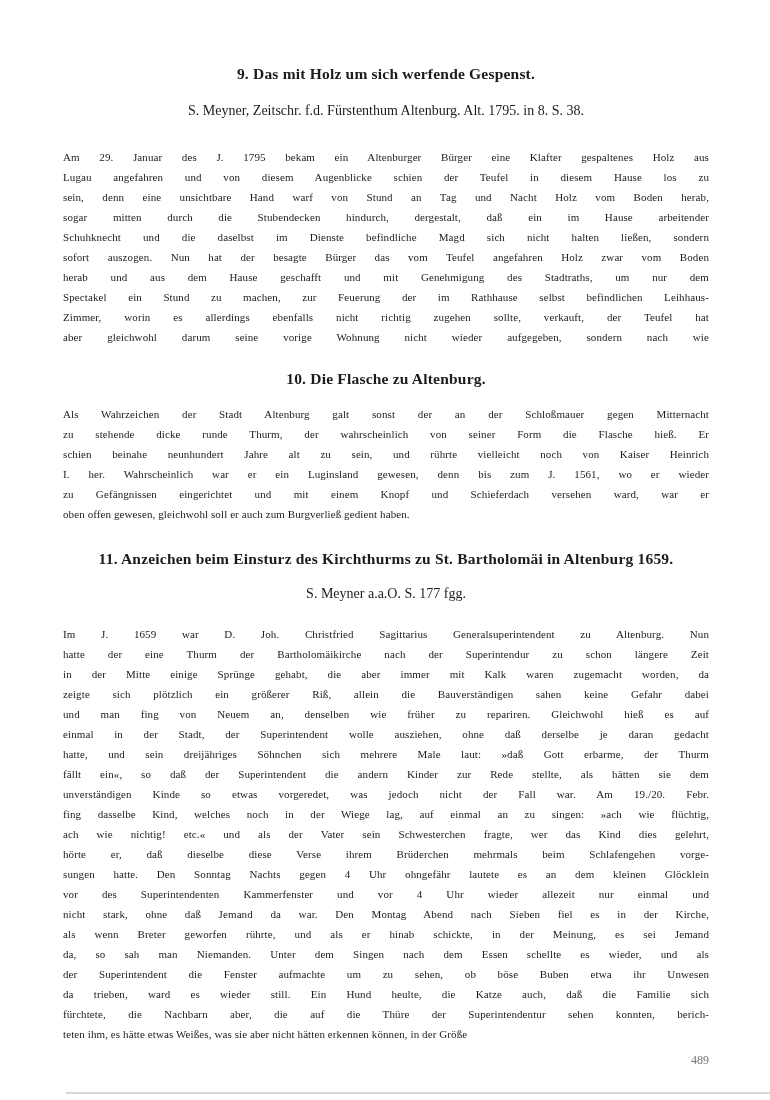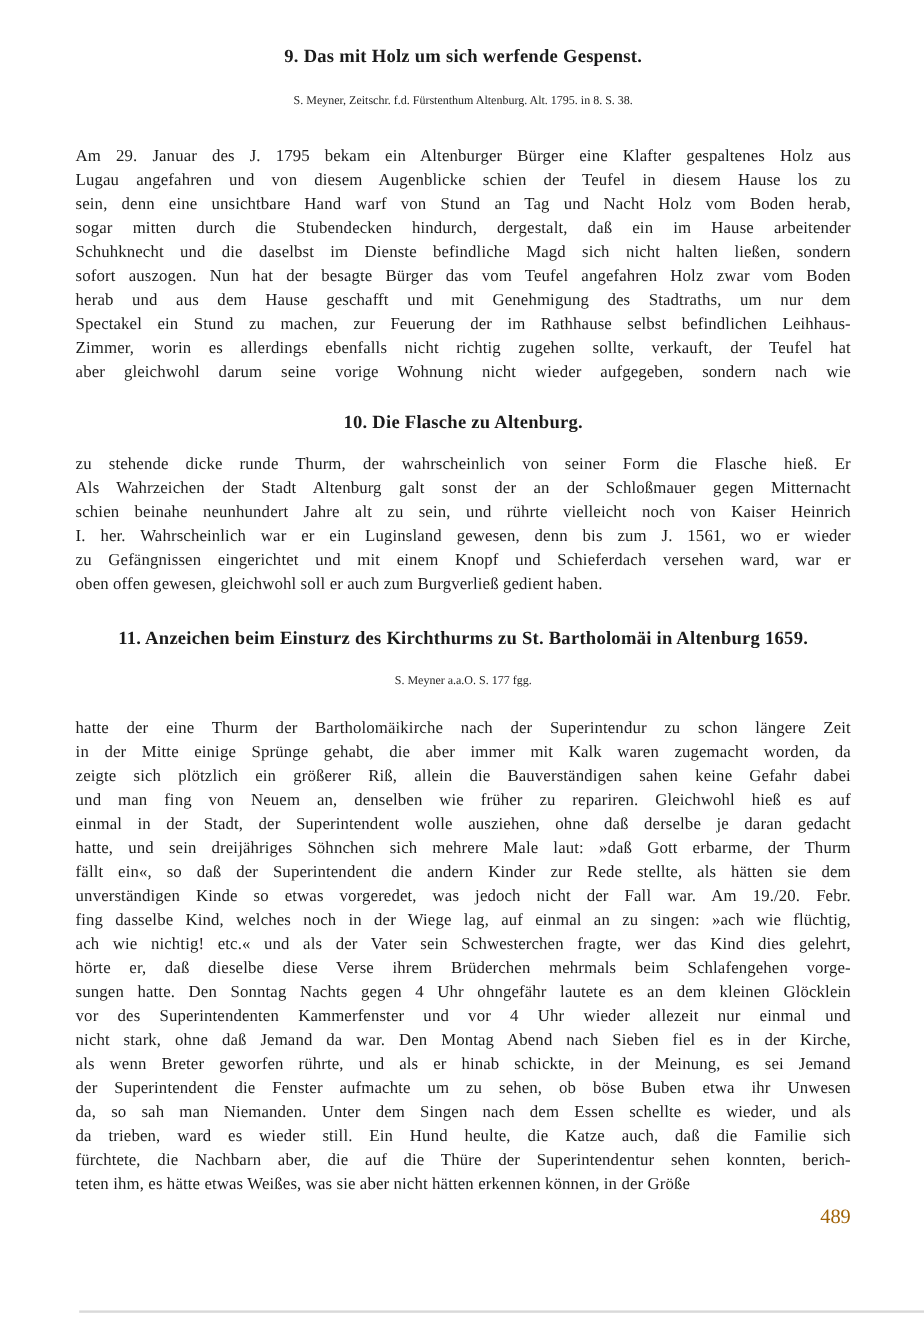--- a/index.html
+++ b/index.html
@@ -10,62 +10,62 @@
   body {
     width: 770px;
     height: 1100px;
     background: #ffffff;
     position: relative;
     overflow: hidden;
     font-family: "Liberation Serif", "DejaVu Serif", serif;
     color: #1c1c1c;
   }
   .page {
-    padding: 38px 61px 0 63px;
+    padding: 64px 61px 0 63px;
     box-sizing: border-box;
     width: 770px;
   }
   .section-heading {
     font-size: 15.5px;
     font-weight: bold;
     text-align: center;
     line-height: 20px;
     letter-spacing: 0.2px;
   }
   .source-citation {
-    font-size: 10px;
+    font-size: 14px;
     text-align: center;
     line-height: 20px;
     margin-top: 17px;
   }
   .paragraph {
     margin-top: 20px;
   }
   .body-line {
-    font-size: 14px;
+    font-size: 11px;
     line-height: 20px;
     text-align: justify;
     text-align-last: justify;
     letter-spacing: 0.1px;
   }
   .body-line.last {
     text-align-last: left;
   }
   .m-para1   { margin-top: 26px; }
   .m-head10  { margin-top: 22px; }
   .m-para2   { margin-top: 15px; }
   .m-head11  { margin-top: 25px; }
   .m-source2 { margin-top: 15px; }
   .m-para3   { margin-top: 20px; }
   .page-number {
     margin-top: 8px;
     text-align: right;
-    font-size: 17px;
+    font-size: 12px;
     line-height: 16px;
-    color: #a16207;
+    color: #737373;
   }
   .page-edge {
     position: absolute;
     left: 66px;
     right: 0;
     top: 1092px;
     height: 2px;
     background: #d9d9d9;
   }
 </style>
@@ -87,50 +87,51 @@
         <div class="body-line">herab und aus dem Hause geschafft und mit Genehmigung des Stadtraths, um nur dem</div>
         <div class="body-line">Spectakel ein Stund zu machen, zur Feuerung der im Rathhause selbst befindlichen Leihhaus-</div>
         <div class="body-line">Zimmer, worin es allerdings ebenfalls nicht richtig zugehen sollte, verkauft, der Teufel hat</div>
         <div class="body-line">aber gleichwohl darum seine vorige Wohnung nicht wieder aufgegeben, sondern nach wie</div>
       </div>
   </div>
 
   <div class="section">
     <div class="section-heading m-head10">10. Die Flasche zu Altenburg.</div>
     <div class="paragraph m-para2">
+        <div class="body-line">Als Wahrzeichen der Stadt Altenburg galt sonst der an der Schloßmauer gegen Mitternacht</div>
         <div class="body-line">zu stehende dicke runde Thurm, der wahrscheinlich von seiner Form die Flasche hieß. Er</div>
-        <div class="body-line">Als Wahrzeichen der Stadt Altenburg galt sonst der an der Schloßmauer gegen Mitternacht</div>
         <div class="body-line">schien beinahe neunhundert Jahre alt zu sein, und rührte vielleicht noch von Kaiser Heinrich</div>
         <div class="body-line">I. her. Wahrscheinlich war er ein Luginsland gewesen, denn bis zum J. 1561, wo er wieder</div>
         <div class="body-line">zu Gefängnissen eingerichtet und mit einem Knopf und Schieferdach versehen ward, war er</div>
         <div class="body-line last">oben offen gewesen, gleichwohl soll er auch zum Burgverließ gedient haben.</div>
       </div>
   </div>
 
   <div class="section">
     <div class="section-heading m-head11">11. Anzeichen beim Einsturz des Kirchthurms zu St. Bartholomäi in Altenburg 1659.</div>
     <div class="source-citation m-source2">S. Meyner a.a.O. S. 177 fgg.</div>
     <div class="paragraph m-para3">
+        <div class="body-line">Im J. 1659 war D. Joh. Christfried Sagittarius Generalsuperintendent zu Altenburg. Nun</div>
         <div class="body-line">hatte der eine Thurm der Bartholomäikirche nach der Superintendur zu schon längere Zeit</div>
         <div class="body-line">in der Mitte einige Sprünge gehabt, die aber immer mit Kalk waren zugemacht worden, da</div>
         <div class="body-line">zeigte sich plötzlich ein größerer Riß, allein die Bauverständigen sahen keine Gefahr dabei</div>
         <div class="body-line">und man fing von Neuem an, denselben wie früher zu repariren. Gleichwohl hieß es auf</div>
         <div class="body-line">einmal in der Stadt, der Superintendent wolle ausziehen, ohne daß derselbe je daran gedacht</div>
         <div class="body-line">hatte, und sein dreijähriges Söhnchen sich mehrere Male laut: »daß Gott erbarme, der Thurm</div>
         <div class="body-line">fällt ein«, so daß der Superintendent die andern Kinder zur Rede stellte, als hätten sie dem</div>
         <div class="body-line">unverständigen Kinde so etwas vorgeredet, was jedoch nicht der Fall war. Am 19./20. Febr.</div>
         <div class="body-line">fing dasselbe Kind, welches noch in der Wiege lag, auf einmal an zu singen: »ach wie flüchtig,</div>
         <div class="body-line">ach wie nichtig! etc.« und als der Vater sein Schwesterchen fragte, wer das Kind dies gelehrt,</div>
         <div class="body-line">hörte er, daß dieselbe diese Verse ihrem Brüderchen mehrmals beim Schlafengehen vorge-</div>
         <div class="body-line">sungen hatte. Den Sonntag Nachts gegen 4 Uhr ohngefähr lautete es an dem kleinen Glöcklein</div>
         <div class="body-line">vor des Superintendenten Kammerfenster und vor 4 Uhr wieder allezeit nur einmal und</div>
         <div class="body-line">nicht stark, ohne daß Jemand da war. Den Montag Abend nach Sieben fiel es in der Kirche,</div>
         <div class="body-line">als wenn Breter geworfen rührte, und als er hinab schickte, in der Meinung, es sei Jemand</div>
+        <div class="body-line">da, so sah man Niemanden. Unter dem Singen nach dem Essen schellte es wieder, und als</div>
         <div class="body-line">der Superintendent die Fenster aufmachte um zu sehen, ob böse Buben etwa ihr Unwesen</div>
-        <div class="body-line">da, so sah man Niemanden. Unter dem Singen nach dem Essen schellte es wieder, und als</div>
         <div class="body-line">da trieben, ward es wieder still. Ein Hund heulte, die Katze auch, daß die Familie sich</div>
         <div class="body-line">fürchtete, die Nachbarn aber, die auf die Thüre der Superintendentur sehen konnten, berich-</div>
         <div class="body-line last">teten ihm, es hätte etwas Weißes, was sie aber nicht hätten erkennen können, in der Größe</div>
       </div>
   </div>
 
   <div class="page-number">489</div>
 
 </div>
 

